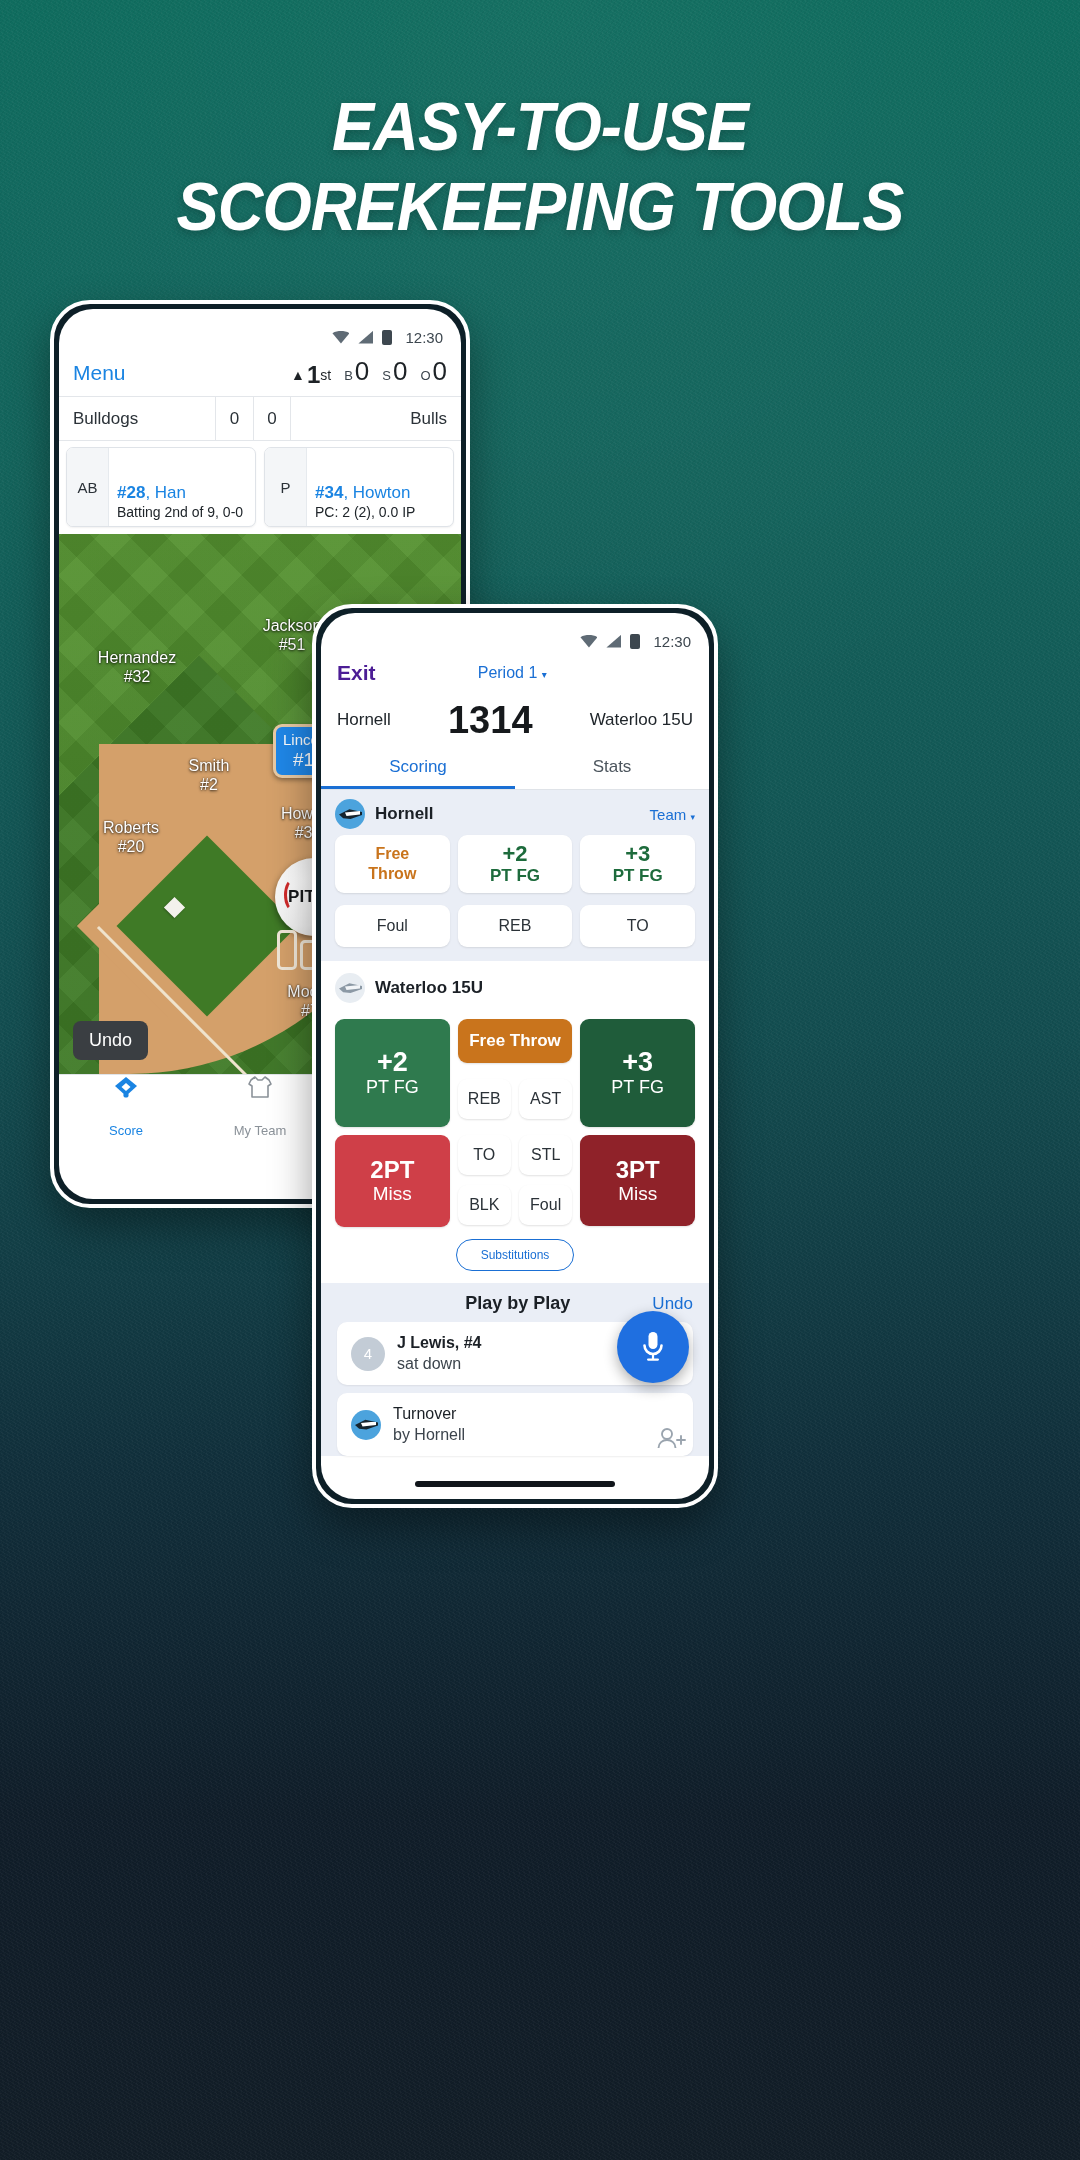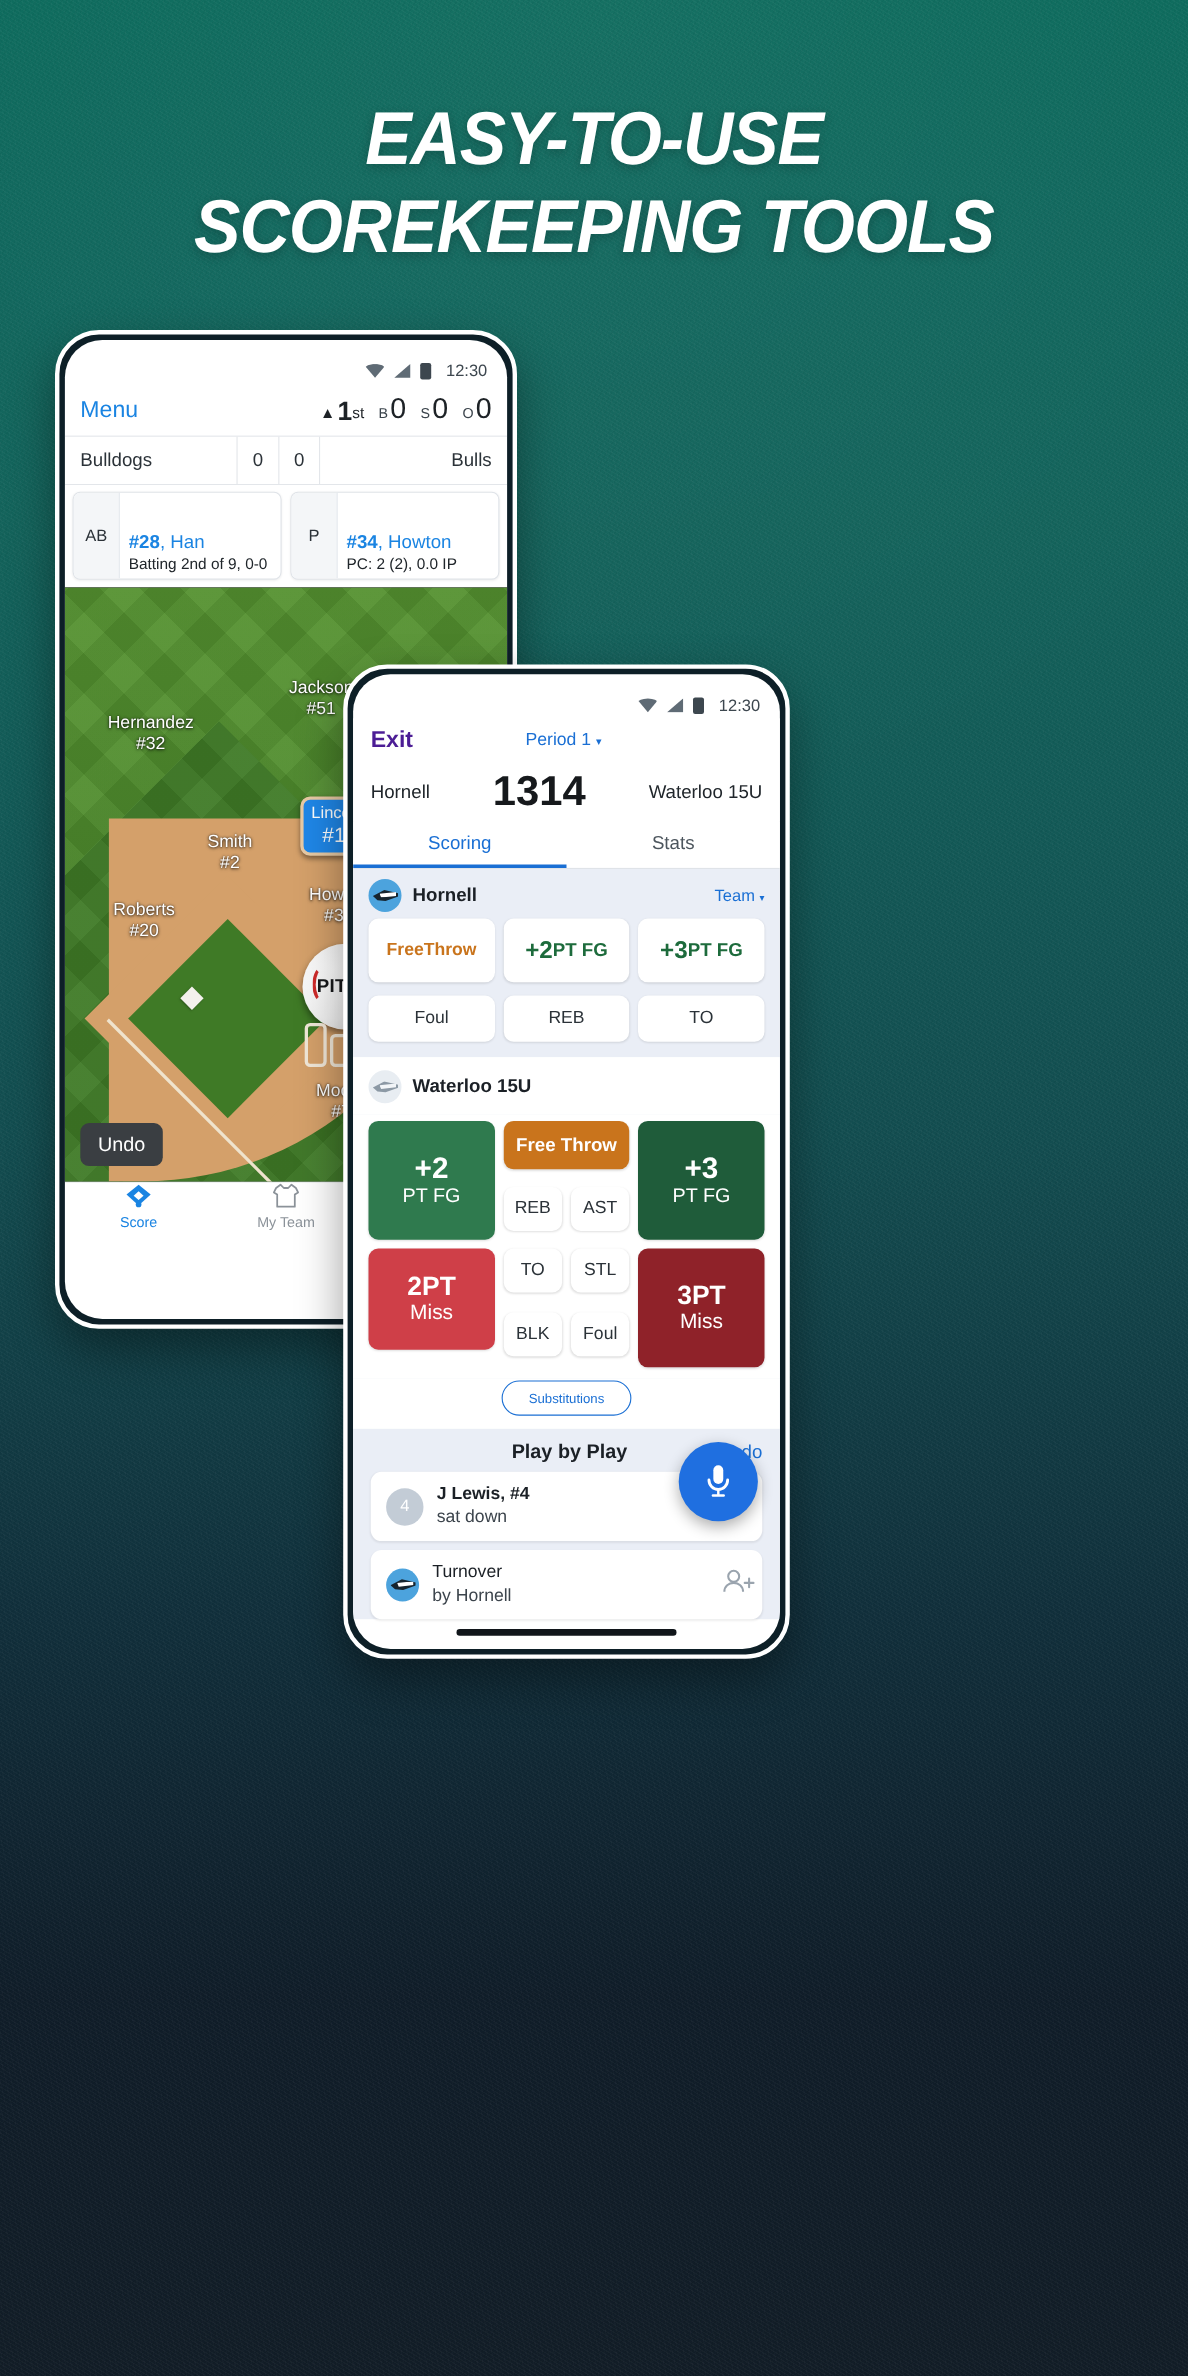--- a/index.html
+++ b/index.html
@@ -178,21 +178,21 @@
   #bb-undo {
     position: absolute; left: 14px; bottom: 14px;
     background: #3a3e42; color: #fff; font-size: 18px;
     padding: 9px 16px; border-radius: 8px;
   }
 
   #bb-tabbar {
     display: flex; height: 64px; background: #fff; border-top: 1px solid #e0e4e8;
   }
   #bb-tabbar .tab { flex: 1; display: flex; flex-direction: column; align-items: center;
-                    justify-content: flex-start; gap: 4px; color: #8b9299; font-size: 13px; }
+                    justify-content: space-between; gap: 4px; color: #8b9299; font-size: 13px; }
   #bb-tabbar .tab.active { color: #1a84e2; }
   .tabicon { width: 26px; height: 24px; }
 
   
   #bk-header { background: #fff; padding: 0 16px; }
   #bk-row1 { display: flex; align-items: center; height: 40px; }
   #bk-exit { color: #4c1d95; font-size: 21px; font-weight: 700; }
   #bk-period { margin-left: auto; margin-right: auto; color: #1a6fd4; font-size: 16px;
                transform: translateX(-22px); }
   #bk-period .car { font-size: 10px; }
@@ -216,21 +216,21 @@
   .logo.grey { background: #e8edf2; }
   .logo .beak { position: absolute; left: 4px; top: 9px; width: 23px; height: 12px;
     background: #16242e; clip-path: polygon(0 55%, 45% 10%, 100% 34%, 100% 58%, 50% 92%, 18% 86%); }
   .logo .beak2 { position: absolute; left: 10px; top: 12px; width: 15px; height: 5px;
     background: #ffffff; clip-path: polygon(0 30%, 100% 0, 100% 70%, 10% 100%); }
   .logo.grey .beak { background: #8c99a5; }
   .logo.grey .beak2 { background: #f2f5f8; }
 
   .bk-grid { display: flex; flex-wrap: wrap; gap: 8px; padding: 0 14px 12px; }
   .bk-btn {
-    background: #fff; border-radius: 9px; display: flex; flex-direction: row;
+    background: #fff; border-radius: 9px; display: flex; flex-direction: column;
     align-items: center; justify-content: center; text-align: center;
     box-shadow: 0 1px 2px rgba(0,0,0,.10);
     font-size: 16px; color: #2b3238; line-height: 20px;
   }
   .bk-btn.third { flex: 1 1 0; height: 58px; }
   .bk-btn .big { font-size: 22px; font-weight: 700; line-height: 24px; }
   .bk-btn .sub { font-size: 17px; line-height: 20px; }
   .bk-btn.ft { color: #c9741c; font-weight: 700; }
   .bk-btn.pt { color: #1d6b3c; font-weight: 700; }
 
@@ -511,21 +511,21 @@
         </div>
 
         <div class="cell red tallL" style="height:92px;">
           <span class="big">2PT</span>
           <span class="sub">Miss</span>
         </div>
         <div style="display:grid; grid-template-columns:1fr 1fr; gap:8px;">
           <div class="cell white" style="height:40px;">TO</div>
           <div class="cell white" style="height:40px;">STL</div>
         </div>
-        <div class="cell dred tallL" style="height:108px;">
+        <div class="cell dred tallL" style="height:91px;">
           <span class="big">3PT</span>
           <span class="sub">Miss</span>
         </div>
         <div style="display:grid; grid-template-columns:1fr 1fr; gap:8px;">
           <div class="cell white" style="height:40px;">BLK</div>
           <div class="cell white" style="height:40px;">Foul</div>
         </div>
       </div>
 
       <div id="bk-subs-wrap" style="background:#fff;">

